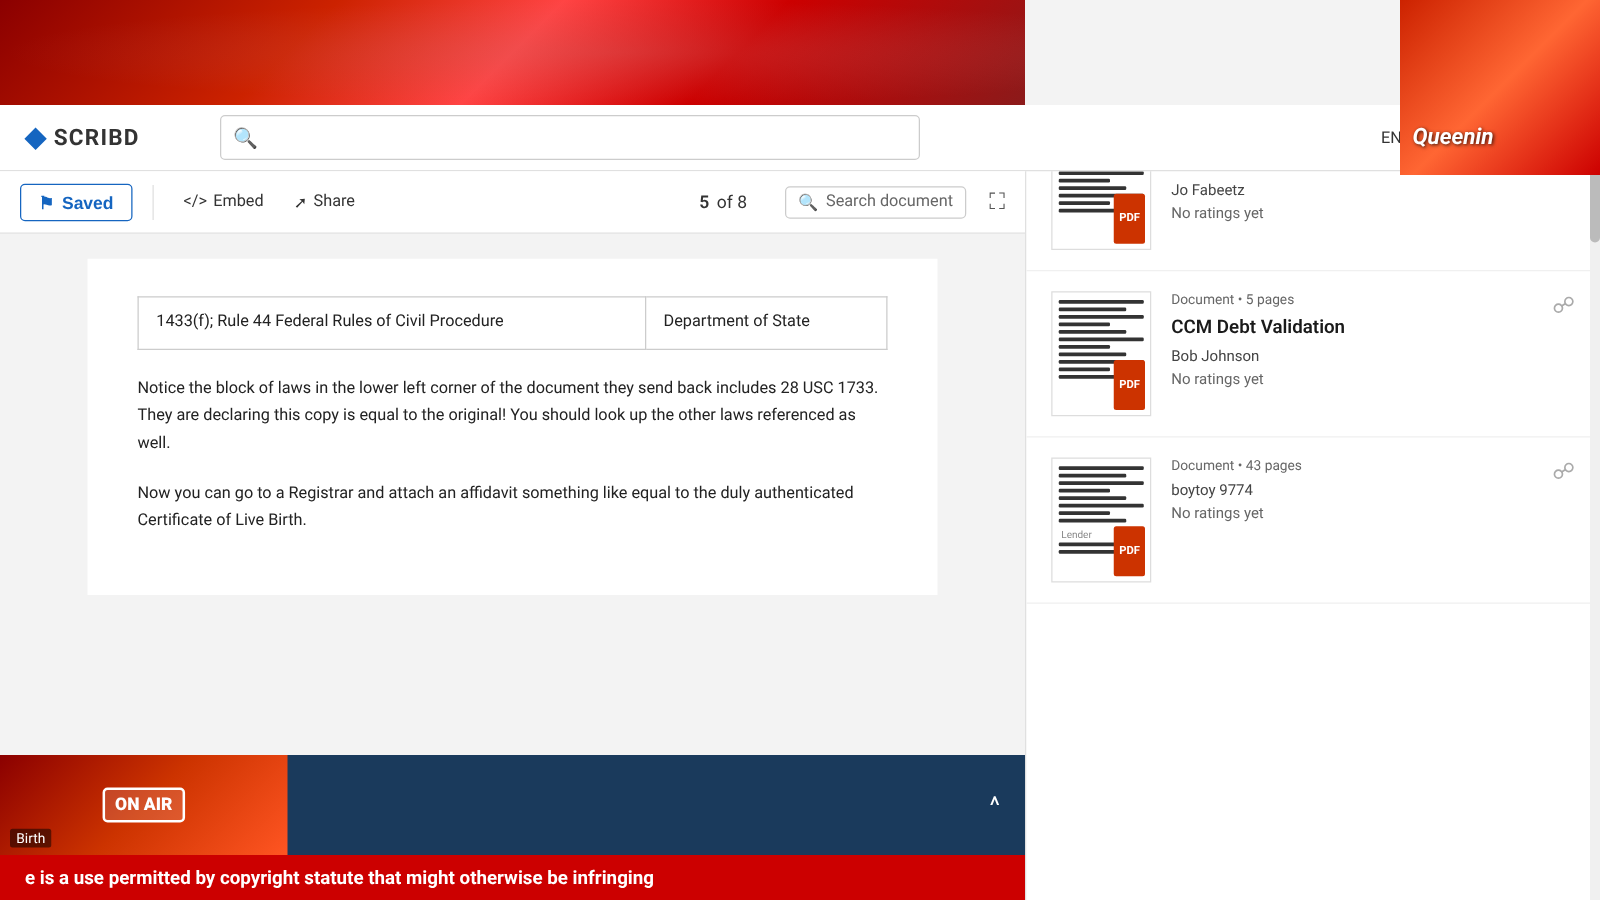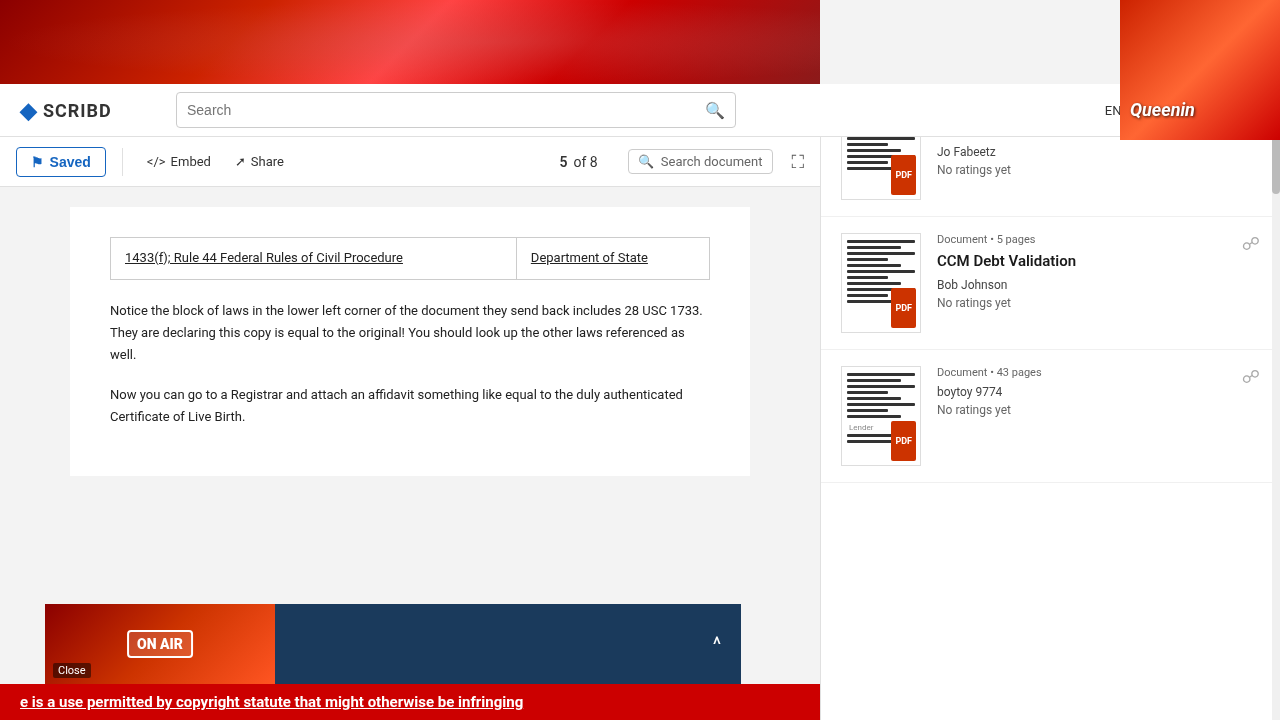--- a/index.html
+++ b/index.html
@@ -210,39 +210,37 @@
       width: 100%;
       border-collapse: collapse;
       margin-bottom: 20px;
       border: 1px solid #ccc;
     }
     .doc-table td {
       border: 1px solid #ccc;
       padding: 10px 14px;
       vertical-align: top;
       font-size: 13px;
-      text-decoration: underline;
     }
     .doc-paragraph {
       margin-bottom: 18px;
       font-size: 13px;
       line-height: 1.7;
     }
 
     
     .bottom-bar {
       position: absolute;
       bottom: 36px; left: 0;
-      width: 696px;
+      width: 820px;
       height: 80px;
       background: #1a3a5c;
       display: flex;
       align-items: center;
       overflow: hidden;
-      margin-left: 45px;
     }
     .bottom-thumb {
       width: 230px;
       height: 80px;
       background: linear-gradient(135deg, #8b0000 0%, #cc3300 50%, #ff5522 100%);
       position: relative;
       flex-shrink: 0;
     }
     .on-air-badge {
       position: absolute;
@@ -283,21 +281,20 @@
       display: flex;
       align-items: center;
       overflow: hidden;
     }
     .ticker-text {
       color: white;
       font-size: 15px;
       font-weight: 700;
       white-space: nowrap;
       padding-left: 20px;
-      text-decoration: underline;
     }
 
     
     .right-sidebar {
       position: absolute;
       top: 84px; right: 0;
       width: 460px;
       bottom: 0;
       background: white;
       border-left: 1px solid #e0e0e0;
@@ -406,21 +403,20 @@
 <div class="top-right-thumb">
   <div class="thumb-text">Queenin</div>
 </div>
 
 <div class="header">
   <div class="logo-area">
     <span class="logo-icon">◆</span>
     <span class="logo-text">SCRIBD</span>
   </div>
   <div class="search-bar">
-    <input type="text" placeholder="Search" style="">
     <span class="search-icon-btn">🔍</span>
   </div>
   <div class="header-right">
     <div class="lang-selector">
       <span>EN</span>
       <span>▼</span>
     </div>
     <div class="upload-btn">
       <span>⇧</span>
       <span>Upload</span>
@@ -465,21 +461,21 @@
     </tbody>
       </table>
     <p class="doc-paragraph">Notice the block of laws in the lower left corner of the document they send back includes 28 USC 1733. They are declaring this copy is equal to the original! You should look up the other laws referenced as well.</p>
     <p class="doc-paragraph">Now you can go to a Registrar and attach an affidavit  something like equal to the duly authenticated Certificate of Live Birth.</p>
   </div>
 </div>
 
 <div class="bottom-bar">
   <div class="bottom-thumb">
     <div class="on-air-badge">ON AIR</div>
-    <div class="mimi-label">Close</div>
+    <div class="mimi-label">Birth</div>
   </div>
   <div style="flex:1; background:#1a3a5c;height:100%;"></div>
   <div class="bottom-chevron">^</div>
 </div>
 
 <div class="ticker">
   <span class="ticker-text">e is a use permitted by copyright statute that might otherwise be infringing</span>
 </div>
 
 <div class="right-sidebar">

